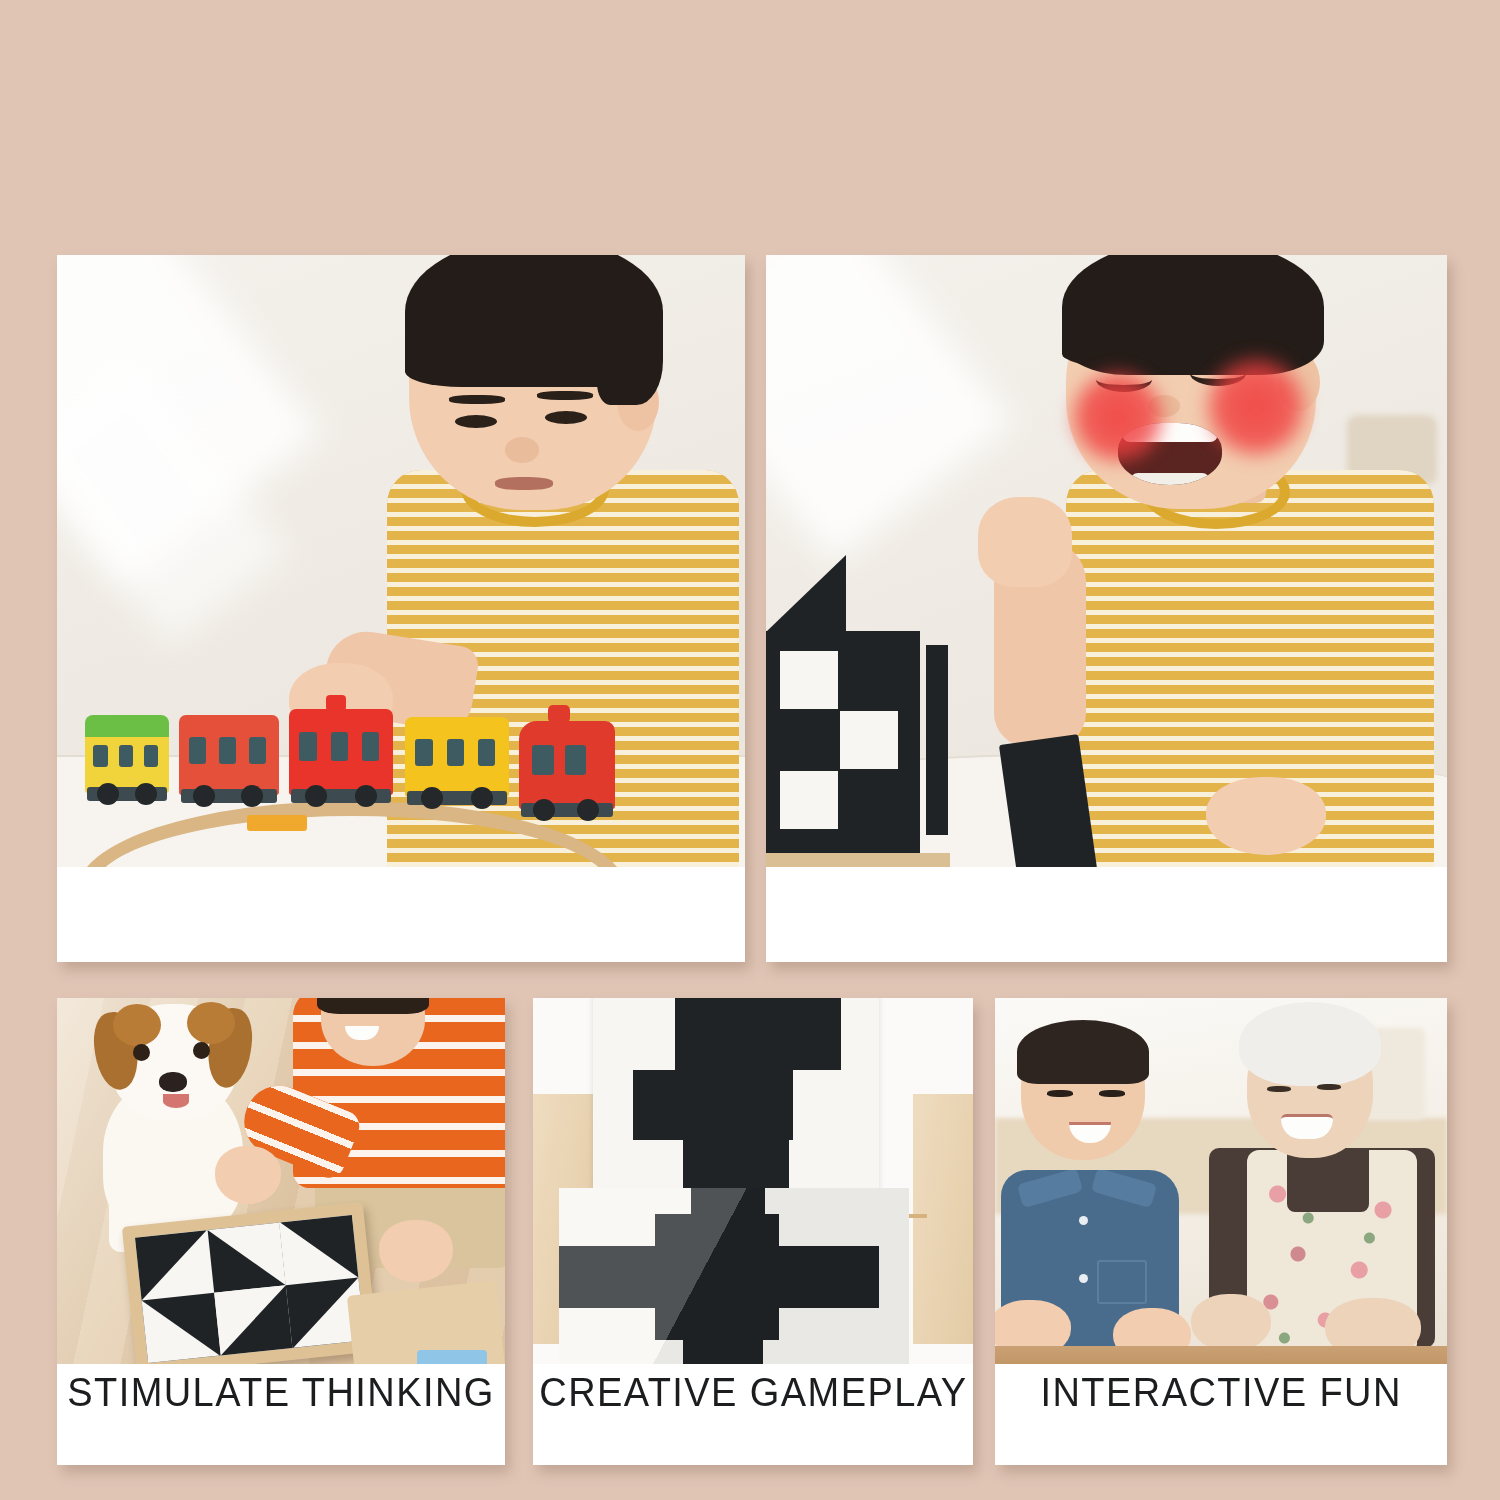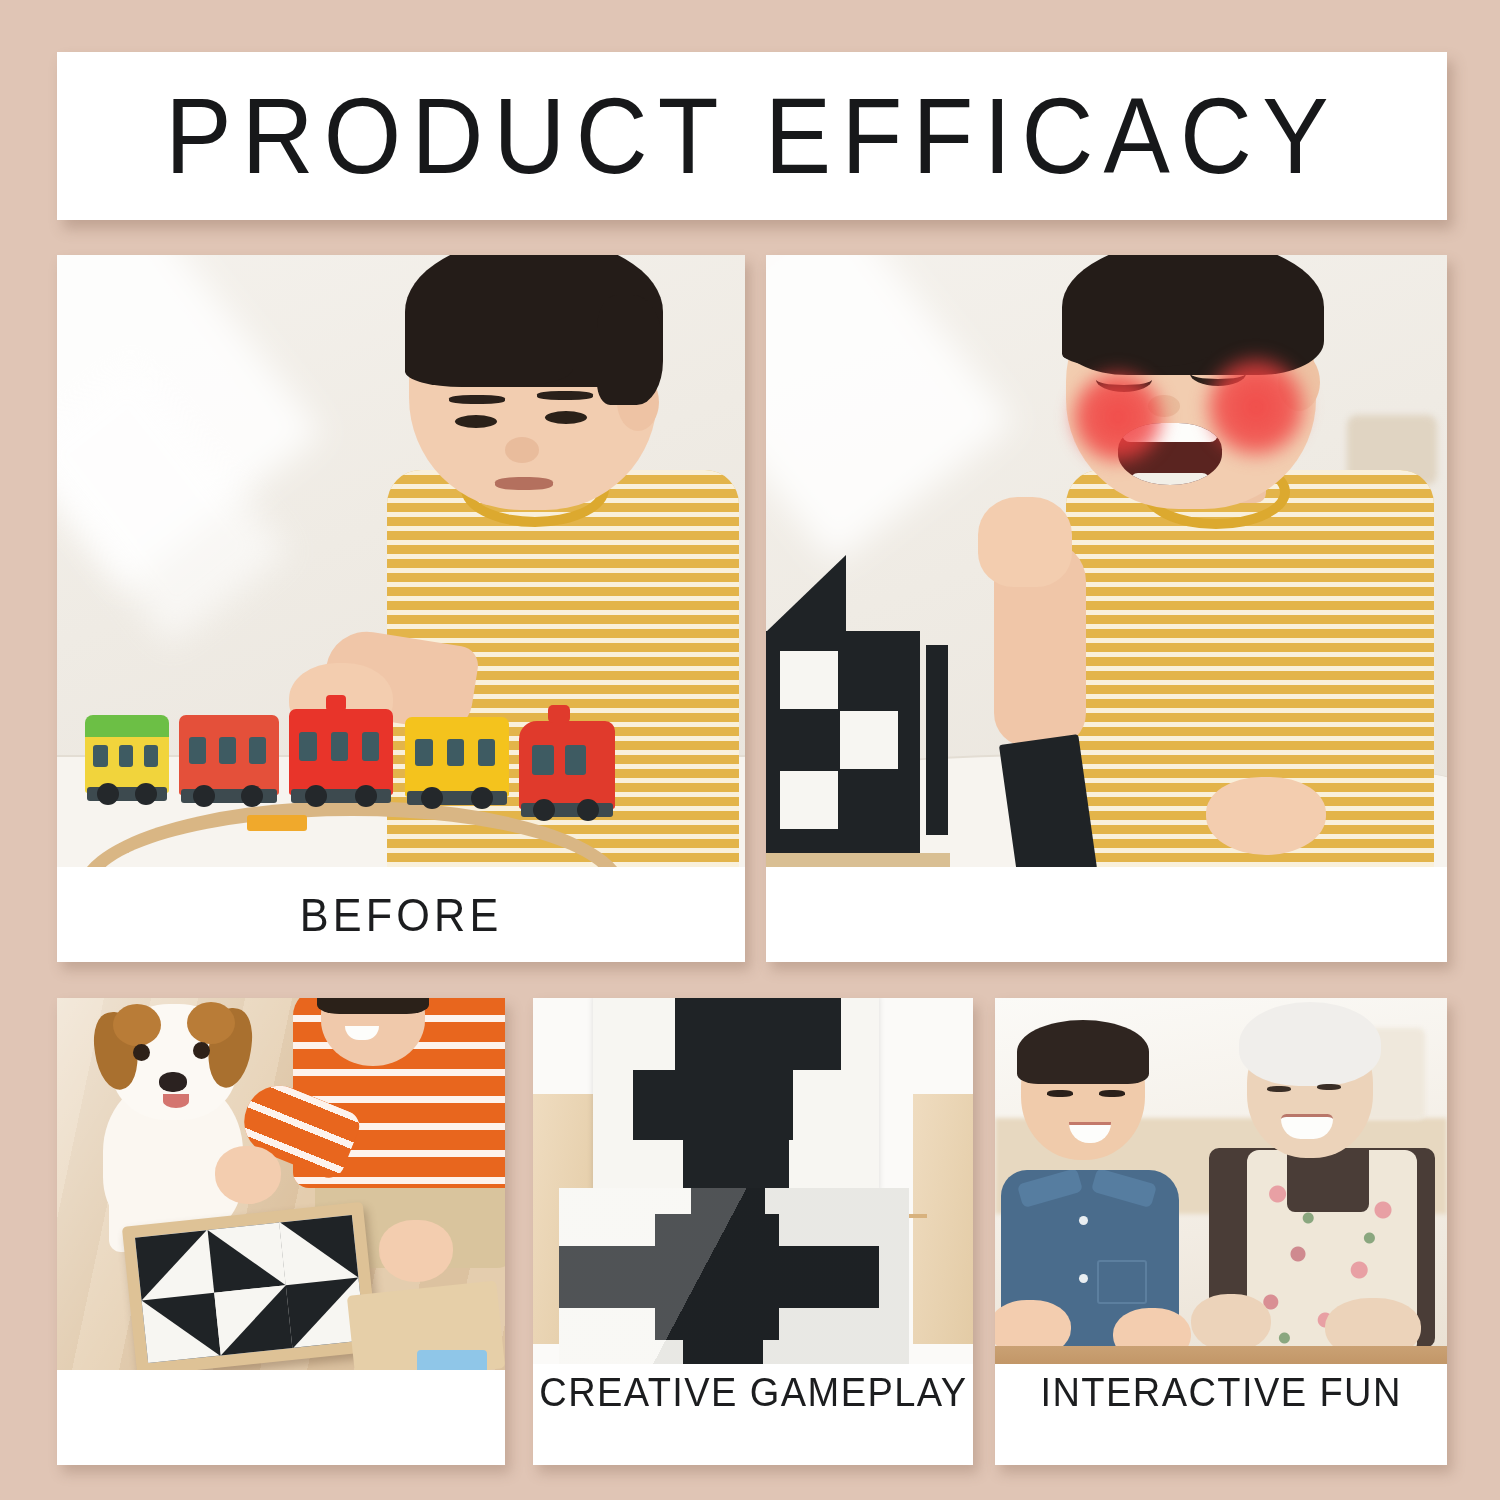--- a/index.html
+++ b/index.html
@@ -132,23 +132,20 @@
      radial-gradient(circle at 72% 44%,#8aa77f 0 5px,transparent 6px),
      radial-gradient(circle at 22% 94%,#8aa77f 0 5px,transparent 6px);}
   .dark-top{position:absolute;background:#4a3d37;border-radius:10px;}
   .wood-table{position:absolute;background:linear-gradient(180deg,#caa174,#b88a58);}
 </style>
 </head>
 <body>
 
 <div class="page">
 
-  <div class="title-bar">
-    <div class="title-text">PRODUCT EFFICACY</div>
-  </div>
 
   <div class="tile" id="tile-before">
     <div class="photo">
       <div class="room-wall"></div>
       <div class="sun-patch" style="left:-60px;top:-40px;width:250px;height:330px;"></div>
       <div class="sun-patch" style="left:20px;top:120px;width:150px;height:250px;opacity:.7;"></div>
       <div class="table-surface" style="top:500px;height:140px;"></div>
 
       <div class="boy">
         <div class="shirt" style="left:330px;top:215px;width:352px;height:400px;">
@@ -210,23 +207,20 @@
       </div>
       <div class="car" style="left:462px;top:466px;width:96px;height:88px;background:#e03a2c;border-radius:18px 10px 3px 3px;">
         <div style="position:absolute;left:30%;top:-16px;width:22px;height:18px;background:#e03a2c;border-radius:5px;"></div>
         <div class="win" style="left:14%;width:22%;"></div>
           <div class="win" style="left:48%;width:22%;"></div>
         <div class="undercar"></div>
           <div class="wheel" style="left:14px;"></div>
           <div class="wheel" style="left:58px;"></div>
       </div>
 
-    </div>
-    <div class="cap">
-      <div class="cap-text">BEFORE</div>
     </div>
   </div>
 
   <div class="tile" id="tile-after">
     <div class="photo">
       <div class="room-wall"></div>
       <div class="sun-patch" style="left:-50px;top:-30px;width:230px;height:300px;"></div>
       <div class="table-surface" style="top:498px;height:150px;border-radius:50% 50% 0 0 / 40px 40px 0 0;"></div>
       <div style="position:absolute;right:10px;top:160px;width:90px;height:70px;background:#e0d4c2;border-radius:10px;filter:blur(3px);"></div>
 
@@ -308,20 +302,23 @@
           <div class="tri" style="left:0;bottom:0;border-left:72px solid #f7f6f2;border-top:63px solid transparent;"></div>
           <div style="position:absolute;left:33.3%;top:50%;width:33.3%;height:50%;background:#f7f6f2;"></div>
           <div class="tri" style="left:33.3%;bottom:0;border-right:72px solid #1f2326;border-top:63px solid transparent;"></div>
           <div style="position:absolute;left:66.6%;top:50%;width:33.4%;height:50%;background:#1f2326;"></div>
           <div class="tri" style="right:0;bottom:0;border-right:72px solid #f7f6f2;border-top:63px solid transparent;"></div>
         </div>
       </div>
       <div style="position:absolute;left:294px;top:290px;width:150px;height:88px;background:#e6cfa8;border-radius:5px;transform:rotate(-6deg);"></div>
       <div style="position:absolute;left:360px;top:352px;width:70px;height:24px;background:#8fc6e8;border-radius:4px;"></div>
     </div>
+    <div class="cap">
+      <div class="cap-text">STIMULATE THINKING</div>
+    </div>
   </div>
 
   <div class="tile tile-sm" id="tile-creative">
     <div class="photo">
       <div class="bg-white"></div>
       <div class="wood-rail" style="left:0;top:96px;width:60px;height:250px;"></div>
       <div class="wood-rail" style="right:0;top:96px;width:60px;height:250px;"></div>
       <div style="position:absolute;left:46px;top:216px;right:46px;height:4px;background:#d8b27e;"></div>
 
       <div class="wht" style="left:60px;top:-4px;width:286px;height:196px;box-shadow:0 2px 6px rgba(0,0,0,.12);"></div>

